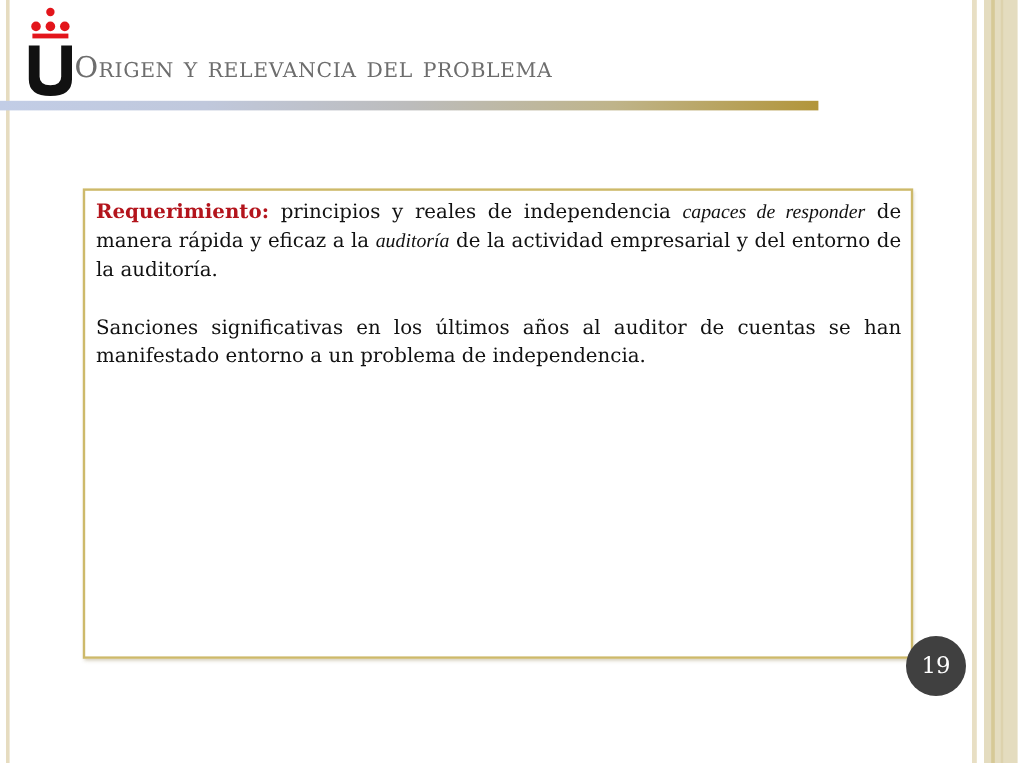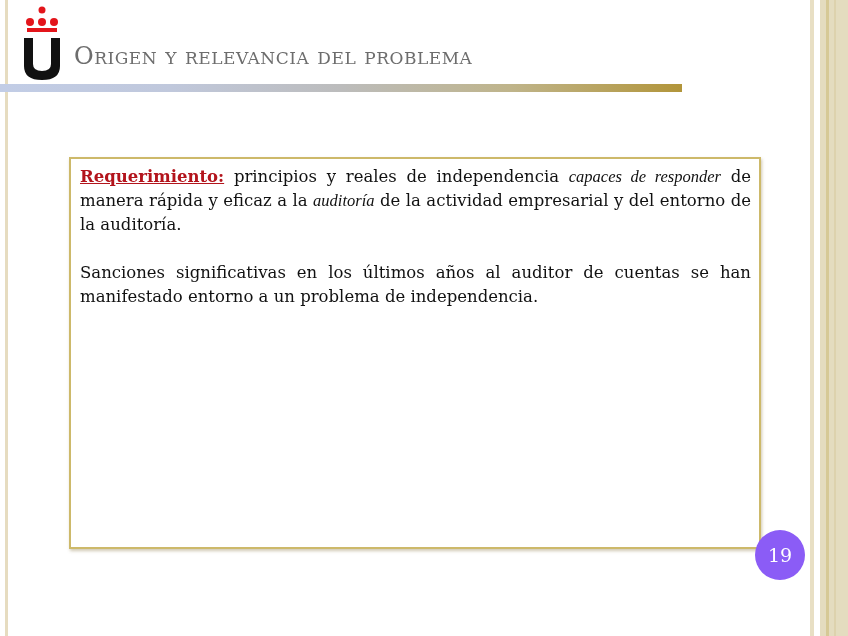--- a/index.html
+++ b/index.html
@@ -23,21 +23,21 @@
     .right-band-dark {
       position: absolute; left: 826px; top: 0; width: 3px; height: 636px;
       background: #d6c996;
     }
     .right-band-mid {
       position: absolute; left: 834px; top: 0; width: 2px; height: 636px;
       background: #ddd2ad;
     }
     .logo { position: absolute; left: 22px; top: 4px; width: 40px; height: 76px; }
     .title {
-      position: absolute; left: 74px; top: 42px;
+      position: absolute; left: 62px; top: 42px;
       font-family: "DejaVu Serif", "Liberation Serif", serif;
       font-variant: small-caps;
       font-size: 24px; color: #6d6d6d; letter-spacing: 0.5px;
       white-space: nowrap;
     }
     .title-bar {
       position: absolute; left: 0; top: 84px; width: 682px; height: 8px;
       background: linear-gradient(to right, #c2cde6 0%, #c0c8dc 25%, #bcbcbc 50%, #bfb48a 75%, #b2953a 100%);
     }
     .content-box {
@@ -48,27 +48,27 @@
       box-sizing: border-box;
       padding: 6px 8px 0 9px;
     }
     .para {
       font-family: "DejaVu Serif", "Liberation Serif", serif;
       font-size: 16.5px; line-height: 24px; color: #111111;
       text-align: justify; margin: 0 0 24px 0;
     }
     .para.last { margin-bottom: 0; }
     .lead {
-      color: #b3141c; font-weight: bold; text-decoration: underline;
+      color: #b3141c; font-weight: bold;
     }
     .lead-italic { color: #b3141c; font-weight: bold; font-style: italic; }
     .it { font-style: italic; font-family: Liberation Serif, serif; }
     .page-badge {
       position: absolute; left: 755px; top: 530px; width: 50px; height: 50px;
-      border-radius: 50%; background: #8b5cf6;
+      border-radius: 50%; background: #404040;
       color: #ffffff; font-size: 19px; line-height: 50px; text-align: center;
       font-family: "DejaVu Serif", "Liberation Serif", serif;
     }
   </style>
 </head>
 <body>
 
 <div class="left-stripe"></div>
 <div class="right-thin"></div>
 <div class="right-band"></div>

